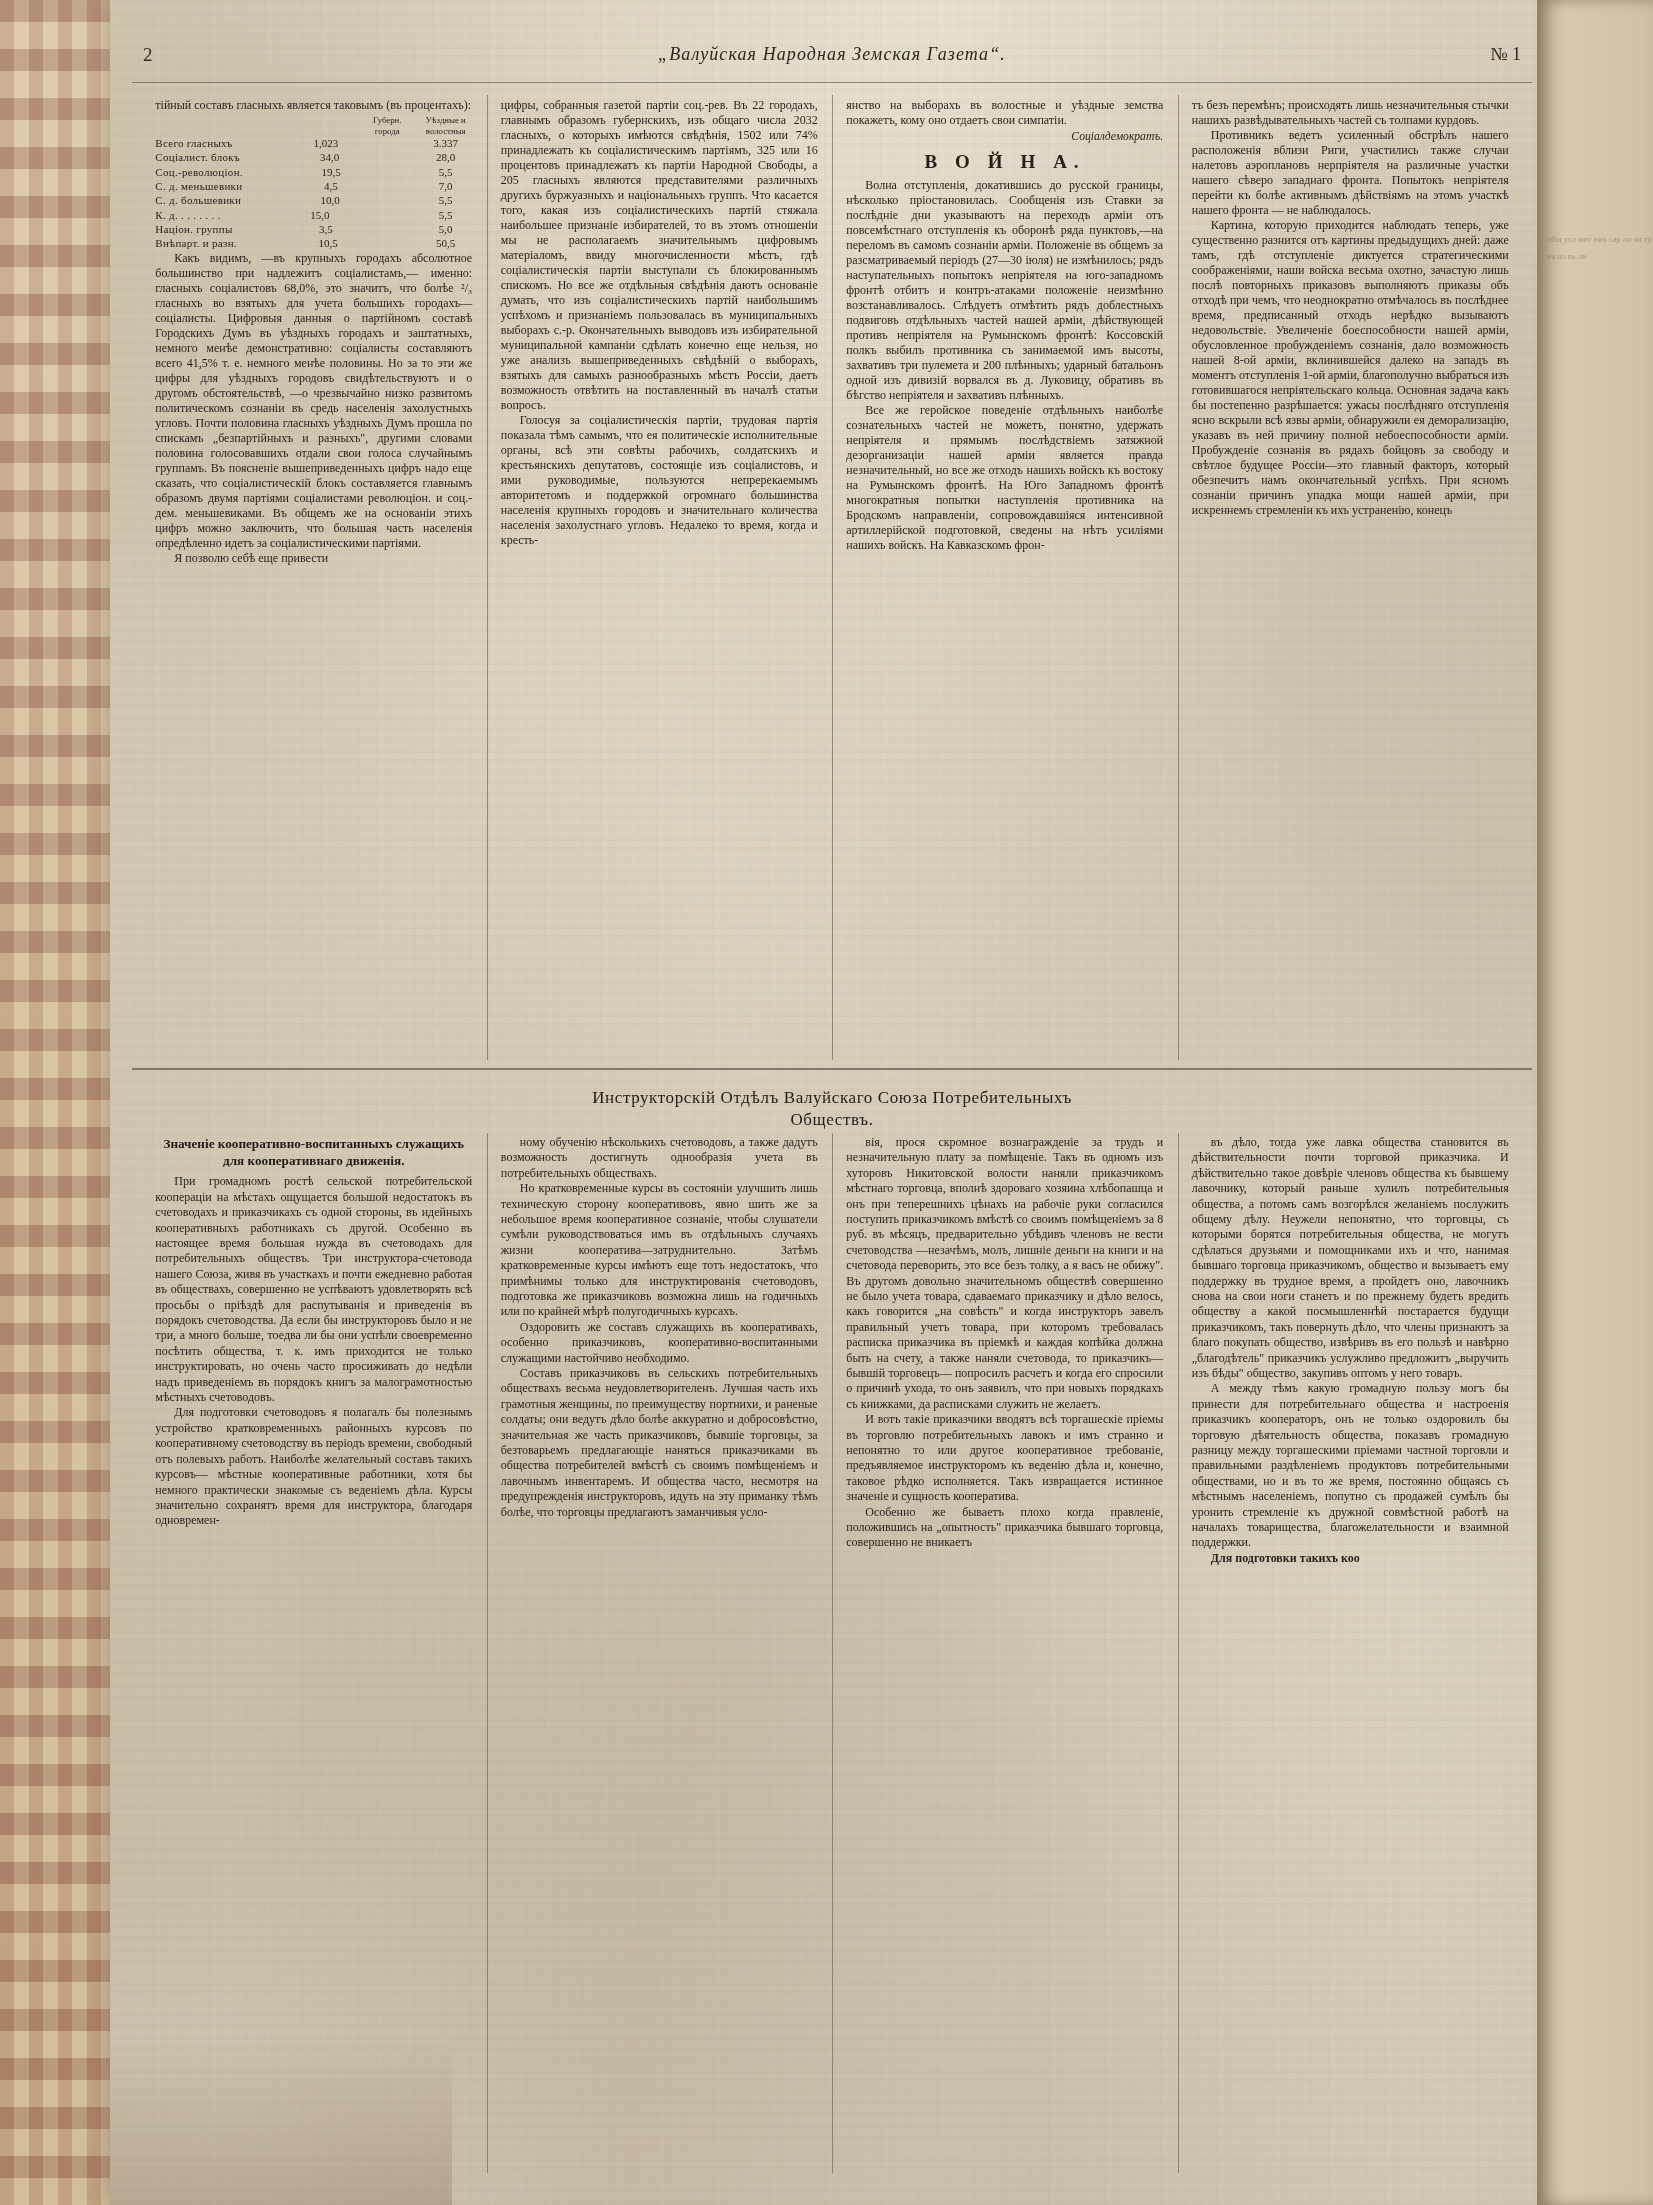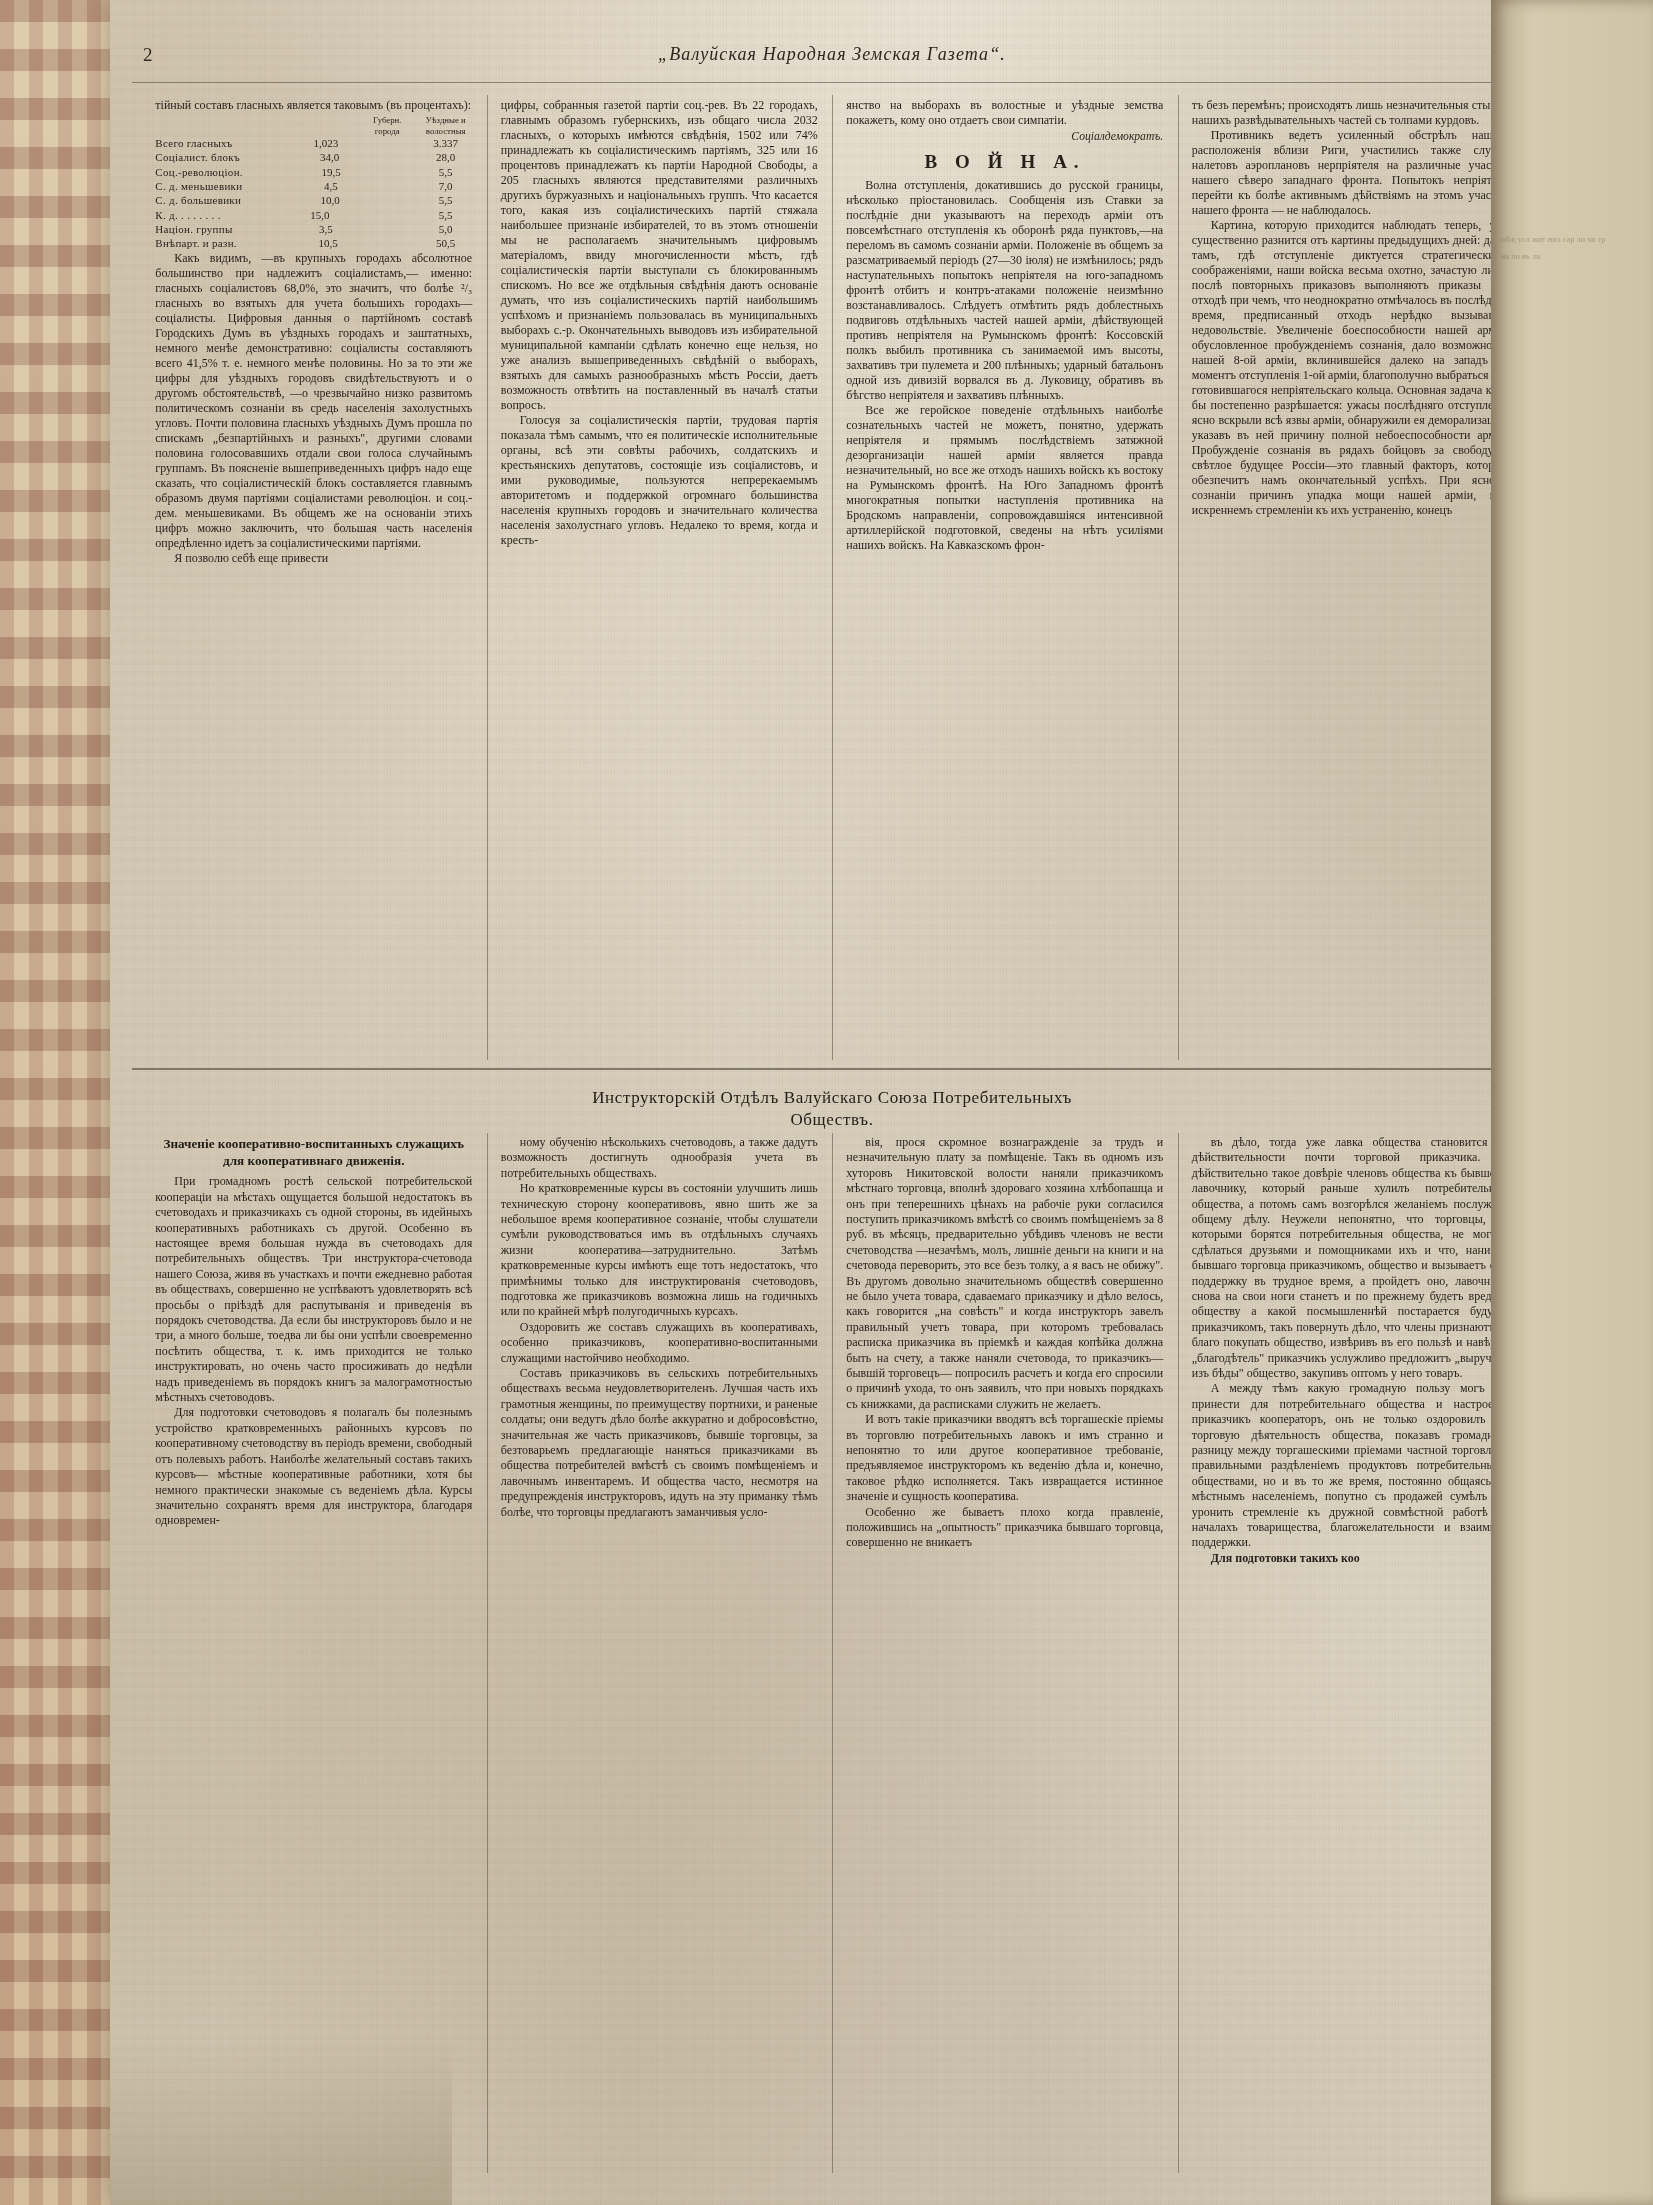--- a/index.html
+++ b/index.html
@@ -30,21 +30,20 @@
       repeating-linear-gradient(180deg, rgba(120,60,50,.25) 0 22px, rgba(230,210,180,.18) 22px 49px),
       repeating-linear-gradient(90deg, rgba(140,70,60,.22) 0 14.3px, rgba(240,225,195,.2) 14.3px 29px),
       linear-gradient(#d8c6a6,#c7ae8a);
     filter:blur(0.2px);
   }
   
   #rightpage{
     position:absolute;right:0;top:0;width:116px;height:2205px;
     background:linear-gradient(90deg,#b9ab8d 0%,#d6cbb0 25%,#cfc3a6 100%);
     box-shadow:inset 7.7px 0 14.3px rgba(80,65,45,.45);
-    padding-left:46px;
   }
   #rightpage .ghost{
     position:absolute;left:10px;top:232px;width:105px;height:1654px;
     color:#6a6050;font-size:8.3px;line-height:16.5px;opacity:.45;
     font-family:"Liberation Serif", serif;
   }
   
   #sheet{
     position:absolute;left:110px;top:0;width:1444px;height:2205px;
     background:

